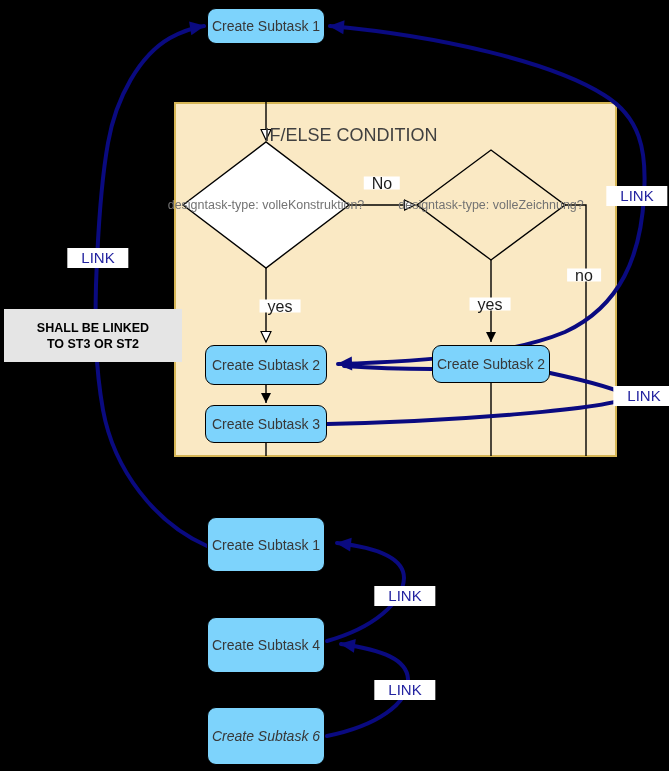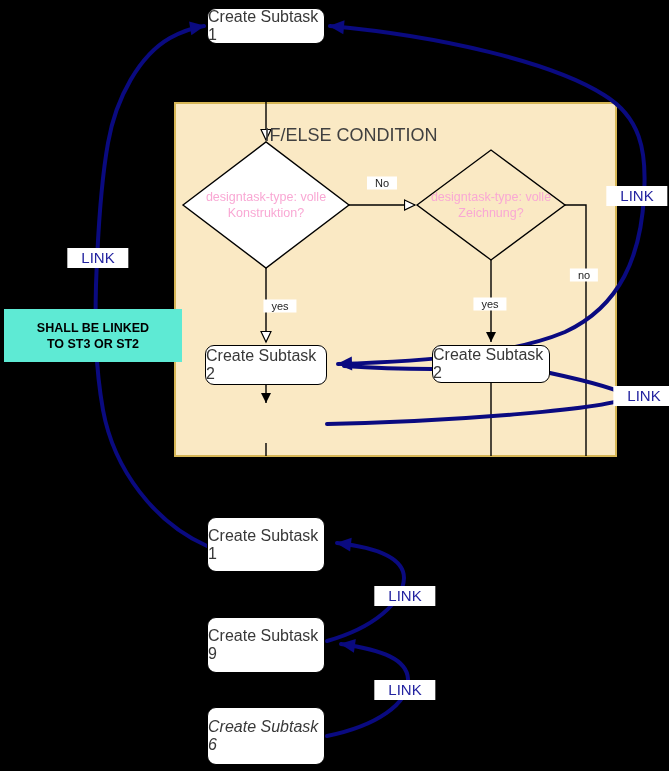--- a/index.html
+++ b/index.html
@@ -2,43 +2,43 @@
 <html><head>
 <meta charset="utf-8">
 <style>
   html,body{margin:0;padding:0;background:#000;}
   #stage{
     position:relative;width:669px;height:771px;background:#000;overflow:hidden;
     font-family:"Liberation Sans","DejaVu Sans",sans-serif;
   }
   #stage svg{position:absolute;left:0;top:0;}
   .node{
-    position:absolute;background:#ffffff;border:1px solid #000;border-radius:9px;
+    position:absolute;background:#7dd3fc;border:1px solid #000;border-radius:9px;
     display:flex;align-items:center;justify-content:center;
-    font-size:16px;color:#383838;box-sizing:border-box;z-index:4;
+    font-size:14px;color:#383838;box-sizing:border-box;z-index:4;
   }
   .diamond-text{
-    position:absolute;display:flex;flex-direction:column;align-items:center;justify-content:center;
-    font-size:12.5px;color:#f9a8d4;text-align:right;line-height:16px;z-index:4;
+    position:absolute;display:flex;flex-direction:row;align-items:center;justify-content:center;
+    font-size:12.5px;color:#737373;text-align:right;line-height:16px;z-index:4;
     transform:translate(-50%,-50%);white-space:nowrap;
   }
   .container-title{
     position:absolute;left:175px;top:125px;width:352px;text-align:center;
     font-size:18px;color:#404040;z-index:3;
   }
   .edge-label{
-    position:absolute;background:#fff;color:#1d1d1d;font-size:11px;line-height:13px;
+    position:absolute;background:#fff;color:#1d1d1d;font-size:16px;line-height:13px;
     padding:0 8px;z-index:5;transform:translate(-50%,-50%);white-space:nowrap;
   }
   .link-label{
     position:absolute;background:#fff;color:#2323a0;font-size:15px;line-height:18px;
     padding:1px 14px;z-index:6;transform:translate(-50%,-50%);white-space:nowrap;
   }
   .note{
-    position:absolute;left:4px;top:309px;width:178px;height:53px;background:#5eead4;
+    position:absolute;left:4px;top:309px;width:178px;height:53px;background:#e5e5e5;
     display:flex;flex-direction:column;align-items:center;justify-content:center;
     font-size:12.5px;font-weight:bold;color:#000;text-align:center;line-height:16px;
     z-index:5;
   }
 </style>
 </head>
 <body>
 
 <div id="stage">
 
@@ -91,25 +91,28 @@
 
   <div class="node" style="left:207px;top:8px;width:118px;height:36px;">
     <span>Create Subtask 1</span>
   </div>
   <div class="node" style="left:205px;top:345px;width:122px;height:40px;">
     <span>Create Subtask 2</span>
   </div>
   <div class="node" style="left:432px;top:345px;width:118px;height:38px;">
     <span>Create Subtask 2</span>
   </div>
+  <div class="node" style="left:205px;top:405px;width:122px;height:38px;">
+    <span>Create Subtask 3</span>
+  </div>
   <div class="node" style="left:207px;top:517px;width:118px;height:55px;">
     <span>Create Subtask 1</span>
   </div>
   <div class="node" style="left:207px;top:617px;width:118px;height:56px;">
-    <span>Create Subtask 9</span>
+    <span>Create Subtask 4</span>
   </div>
   <div class="node" style="left:207px;top:707px;width:118px;height:58px;font-style:italic;">
     <span>Create Subtask 6</span>
   </div>
 
   <div class="diamond-text" style="left:266px;top:205px;">
     <span>designtask-type: volle</span>
     <span>Konstruktion?</span>
   </div>
   <div class="diamond-text" style="left:491px;top:205px;">

